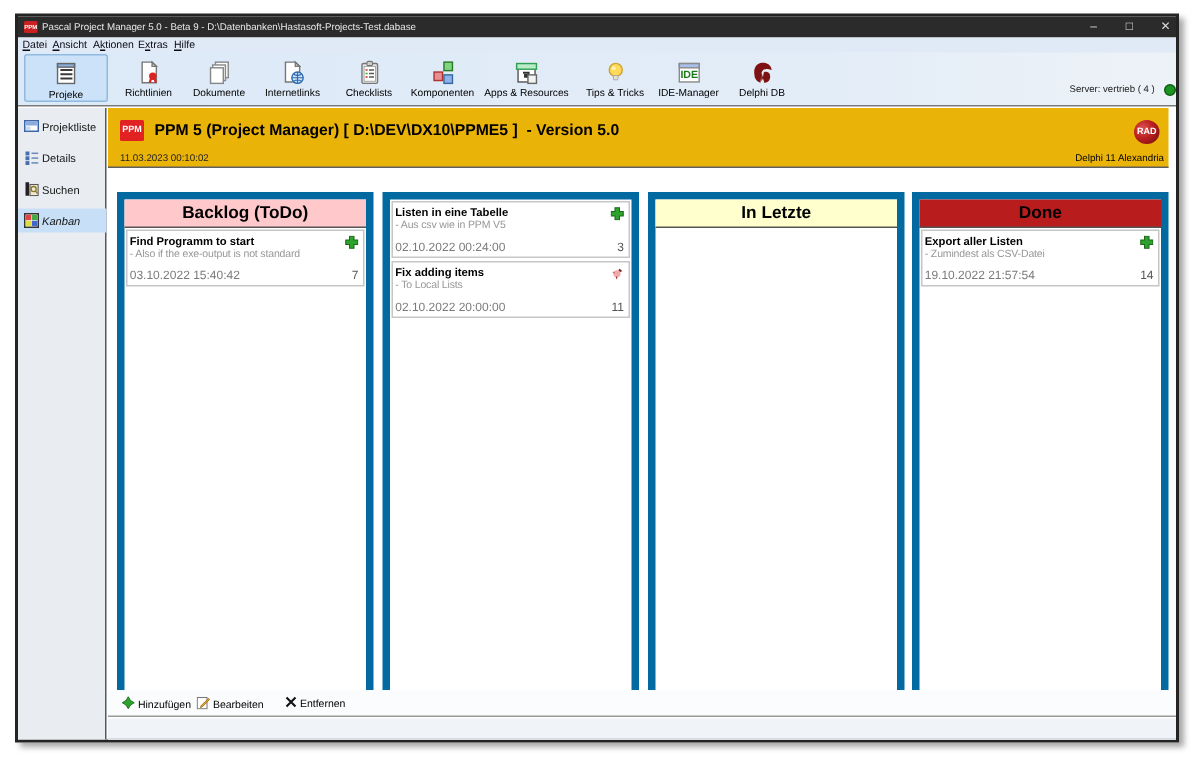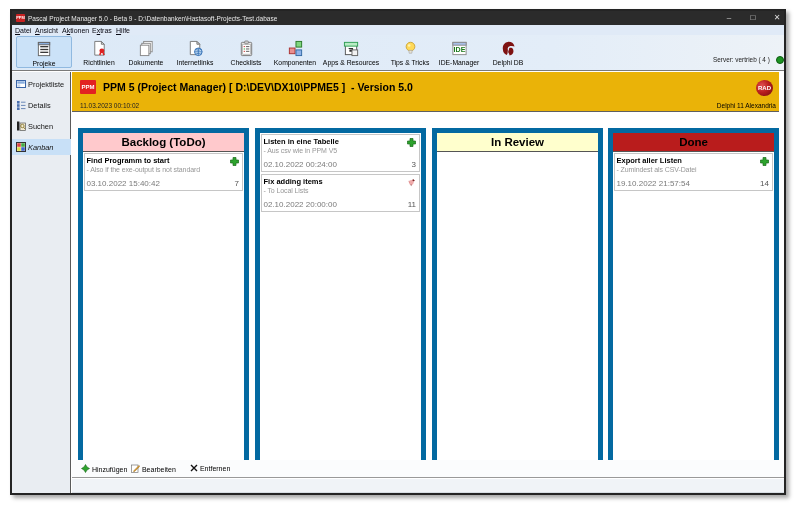--- a/index.html
+++ b/index.html
@@ -251,21 +251,21 @@
         <div class="cn">11</div>
         <svg class="cic" viewBox="0 0 9 9">
             <circle cx="4.3" cy="4.5" r="2.4" fill="#efaaaa"></circle>
             <path d="M6.1 1.1 L7.9 2.7 L6.6 3.4 L5.2 2.2 Z" fill="#7e2020"></path>
             <path d="M4.6 6.4 L4.2 8.3 L3.4 6.6 Z" fill="#7e2020"></path>
             <path d="M1.6 3.4 L2.8 4.2" stroke="#c96a6a" stroke-width="0.8"></path>
           </svg>
       </div>
     </div>
     <div class="col c3">
-      <div class="chead">In Review</div>
+      <div class="chead">In Letzte</div>
     </div>
     <div class="col c4">
       <div class="chead">Done</div>
       <div class="card">
         <div class="ct">Export aller Listen</div>
         <div class="cs">- Zumindest als CSV-Datei</div>
         <div class="cd">19.10.2022 21:57:54</div>
         <div class="cn">14</div>
         <svg class="cic" viewBox="0 0 9 9">
             <path d="M3 0.5 H6 V3 H8.5 V6 H6 V8.5 H3 V6 H0.5 V3 H3 Z" fill="#2da32d" stroke="#1a6a1a" stroke-width="0.7"></path>

